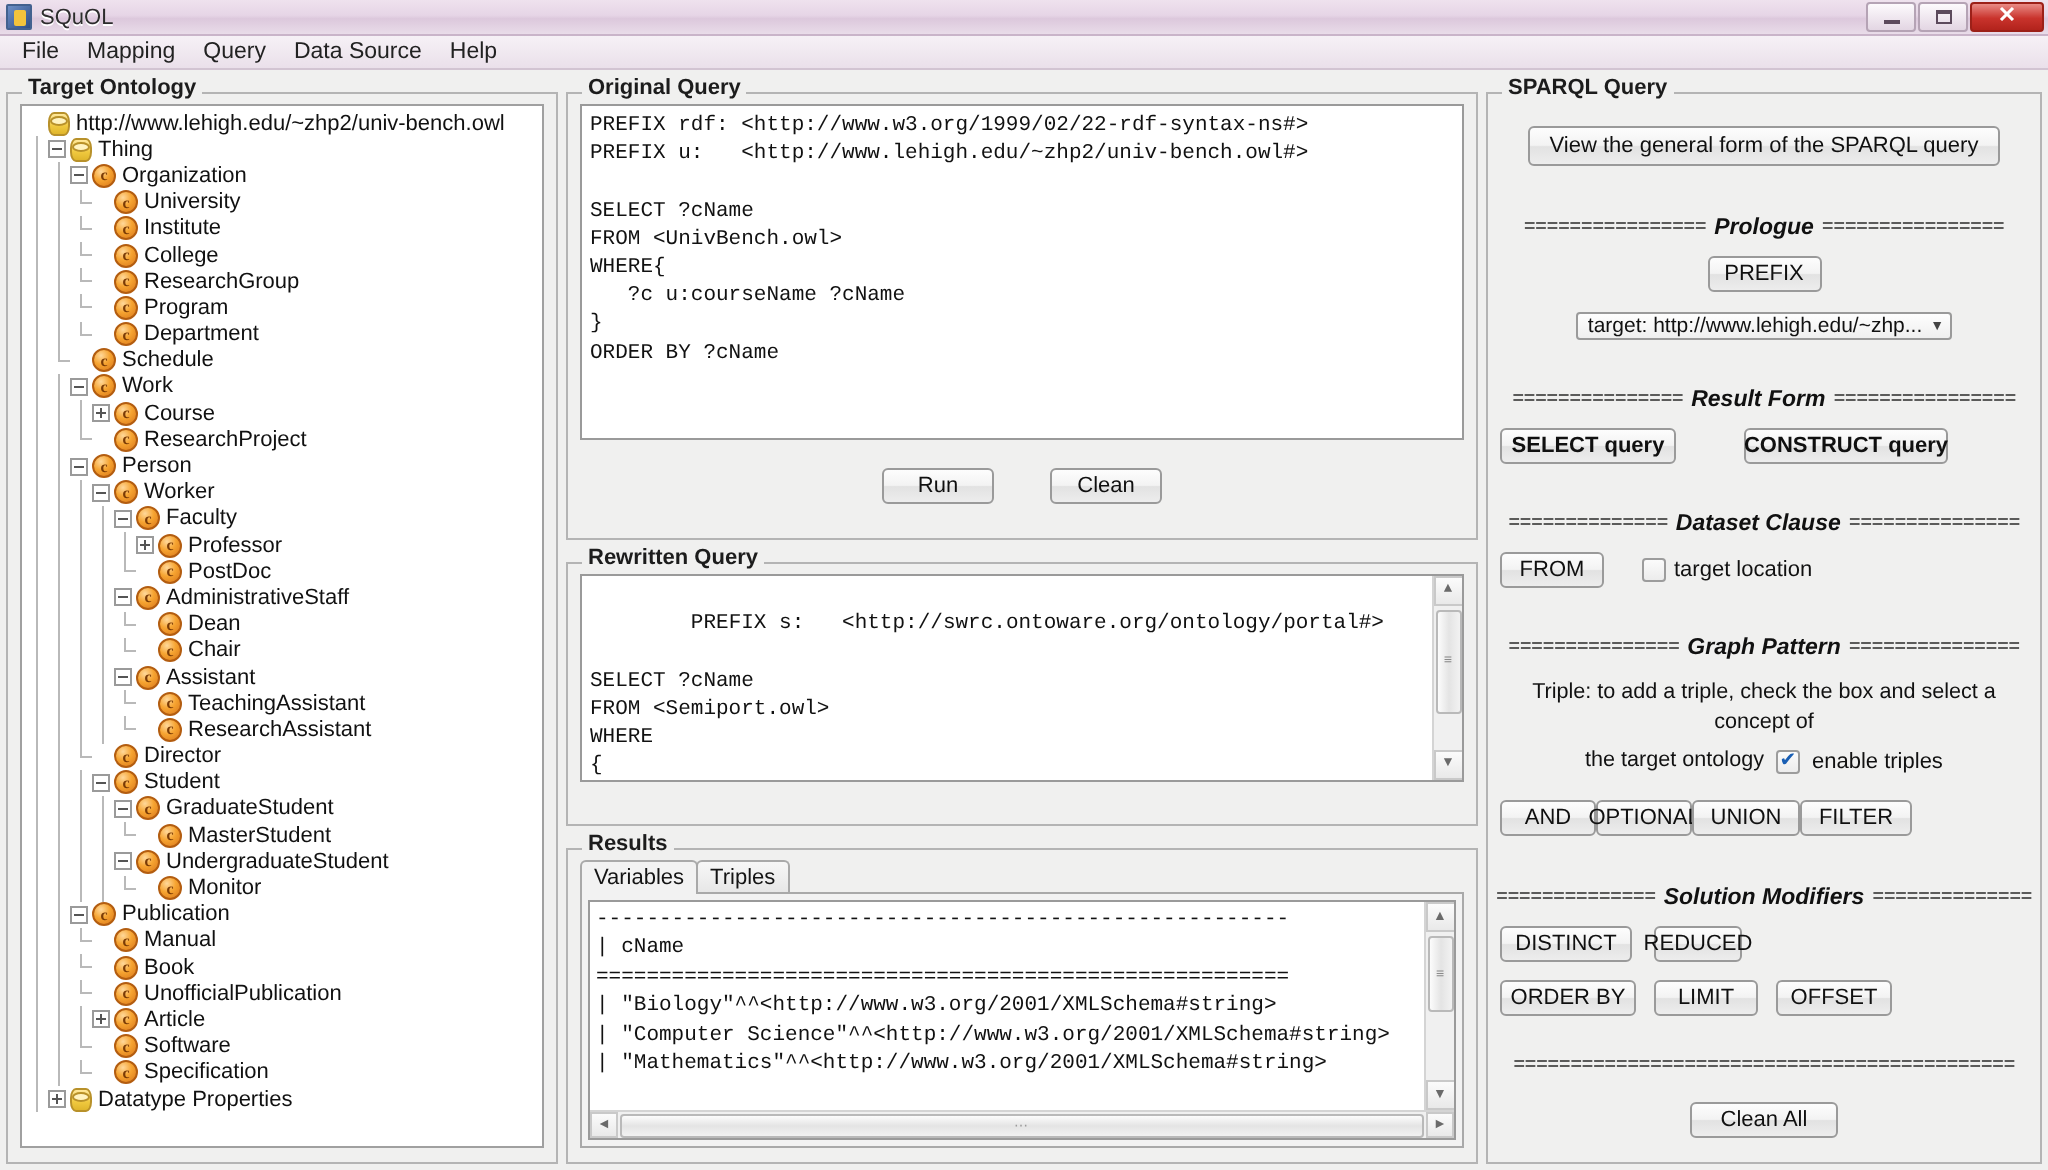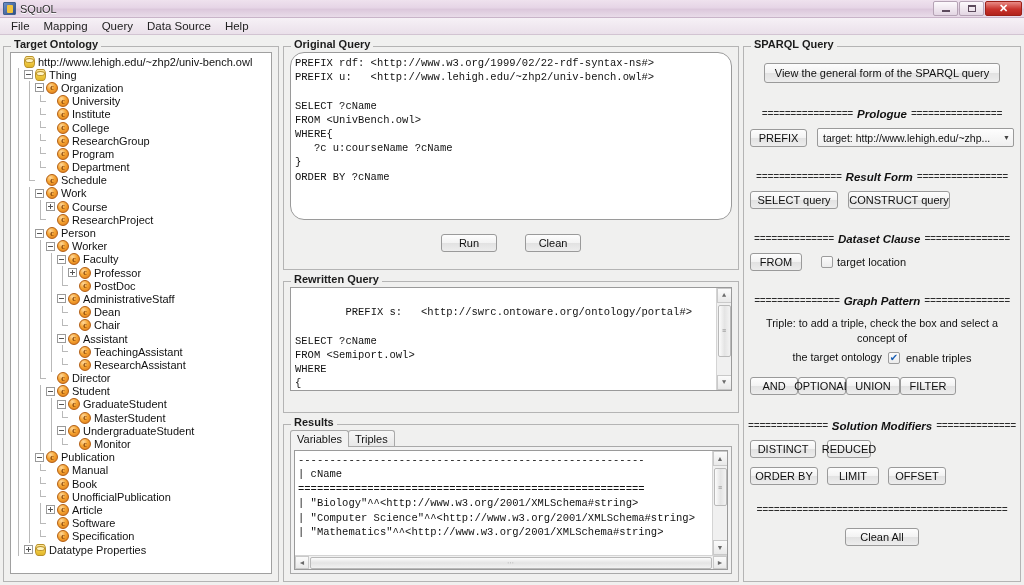--- a/index.html
+++ b/index.html
@@ -162,21 +162,21 @@
   #grp-results { flex: 1; position: relative; }
 
   .code-area {
     position: absolute; left: 7px; right: 7px;
     background: #fff; border: 1px solid #9a9a9a;
     font-family: "Liberation Mono", monospace;
     font-size: 10.5px; line-height: 14.2px;
     color: #111; white-space: pre;
     padding: 3px 4px; overflow: hidden;
   }
-  #orig-code { top: 12px; height: 168px; border-radius: 14px; }
+  #orig-code { top: 12px; height: 168px; }
   #orig-buttons {
     position: absolute; left: 0; right: 0; top: 194px;
     display: flex; justify-content: center; gap: 28px;
   }
   #rew-code { top: 12px; height: 104px; padding-right: 17px; }
 
   
   .sbtn {
     border: 1px solid #9a9a9a;
     border-radius: 3px;
@@ -728,34 +728,34 @@
         <div class="sbtn" style="padding:3px 10px">
           <span>View the general form of the SPARQL query</span>
         </div>
       </div>
 
       <div class="sep-line" style="margin-top:25px;">
         <span>================</span>
         <span class="sep-label">Prologue</span>
         <span>================</span>
       </div>
-      <div class="btn-row" style="margin-top:8px; gap:10px;">
+      <div class="btn-row" style="margin-top:8px; gap:10px;flex-direction:column;">
         <div class="sbtn" style="width:57px">PREFIX</div>
         <div class="combo" style="flex:1">
           <span>target: http://www.lehigh.edu/~zhp...</span>
           <span class="arrow">▼</span>
         </div>
       </div>
 
       <div class="sep-line" style="margin-top:24px;">
         <span>===============</span>
         <span class="sep-label">Result Form</span>
         <span>================</span>
       </div>
-      <div class="btn-row" style="margin-top:8px; gap:10px;">
+      <div class="btn-row" style="margin-top:8px; gap:34px;font-weight:bold;">
         <div class="sbtn" style="width:88px">SELECT query</div>
         <div class="sbtn" style="width:102px">CONSTRUCT query</div>
       </div>
 
       <div class="sep-line" style="margin-top:24px;">
         <span>==============</span>
         <span class="sep-label">Dataset Clause</span>
         <span>===============</span>
       </div>
       <div class="btn-row" style="margin-top:8px; gap:19px;">

